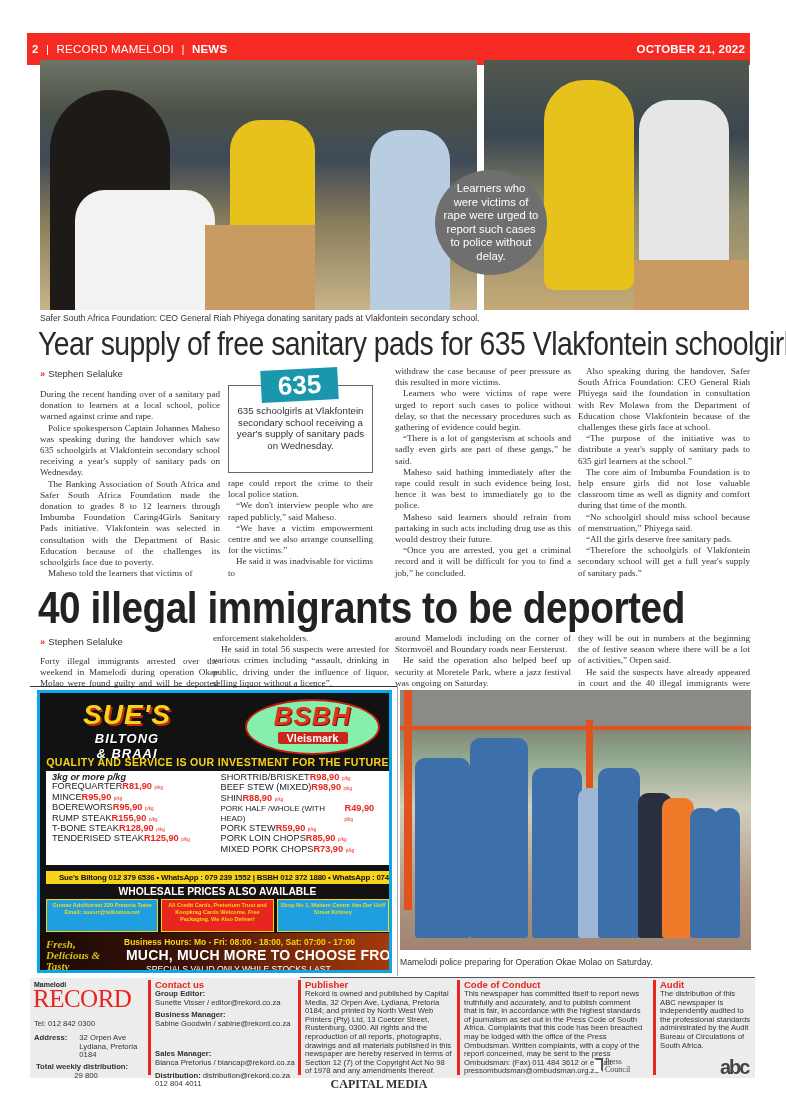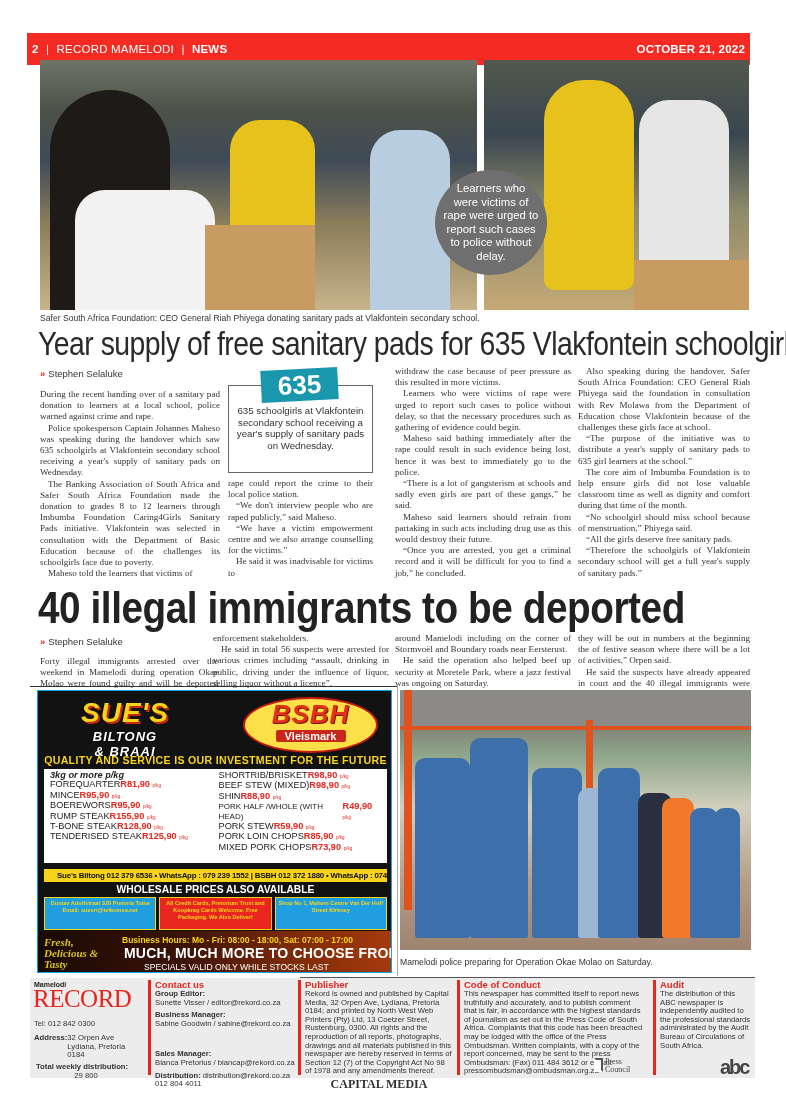--- a/index.html
+++ b/index.html
@@ -18,24 +18,24 @@
   .headline1{left:38px;top:325px;font-family:"Liberation Sans",sans-serif;font-size:33px;color:#2a2a2a;letter-spacing:-0.6px;transform:scaleX(0.86);transform-origin:left top;white-space:nowrap;font-weight:normal}
   .byline{font-family:"Liberation Sans",sans-serif;font-size:9.5px;color:#333}
   .byline .arr{color:#e8261f;font-weight:bold;margin-right:3px}
   .col{font-size:9.1px;line-height:11.2px;color:#333;text-align:justify}
   .col p{text-indent:8px}
   .col p.noind{text-indent:0}
   .factbox{left:228px;top:385px;width:145px;height:88px;border:1px solid #666;background:#fff}
   .factnum{left:261px;top:369px;width:77px;height:32px;background:#1b97ad;color:#fff;font-family:"Liberation Sans",sans-serif;font-size:26px;font-weight:bold;text-align:center;line-height:32px;transform:rotate(-3deg)}
   .facttext{left:232px;top:405px;width:137px;font-family:"Liberation Sans",sans-serif;font-size:9.7px;line-height:11.6px;text-align:center;color:#333}
   .headline2{left:38px;top:583px;font-family:"Liberation Sans",sans-serif;font-size:44px;font-weight:bold;color:#222;white-space:nowrap;transform:scaleX(0.88);transform-origin:left top;letter-spacing:-0.5px}
-  .ad{left:37px;top:690px;width:355px;height:283px;background:#121212;border:1px solid #0ea5e9;overflow:hidden}
+  .ad{left:37px;top:690px;width:355px;height:283px;background:#121212;border:3px solid #0ea5e9;overflow:hidden}
   .sues{font-family:"Liberation Sans",sans-serif;font-weight:bold;font-style:italic;color:#f7d31a;font-size:28px;text-shadow:2px 2px 0 #c42a10;letter-spacing:1px}
   .biltong{font-family:"Liberation Sans",sans-serif;font-weight:bold;font-style:italic;color:#fff;font-size:13px;text-shadow:1px 1px 0 #000;letter-spacing:1px}
-  .bsbh-oval{left:205px;top:6px;width:135px;height:56px;border-radius:50%;background:#fde047;border:2px solid #c41b10}
+  .bsbh-oval{left:205px;top:6px;width:135px;height:56px;border-radius:50%;background:#86efac;border:2px solid #c41b10}
   .bsbh{font-family:"Liberation Sans",sans-serif;font-weight:bold;font-style:italic;color:#e03216;font-size:26px;text-align:center;letter-spacing:1px;text-shadow:1px 1px 0 #7a1208}
   .vleis{font-family:"Liberation Sans",sans-serif;font-weight:bold;color:#fff;background:#c9261a;font-size:11px;text-align:center;width:70px;margin:0 auto;border-radius:2px}
   .quality{left:0;top:63px;width:355px;text-align:center;font-family:"Liberation Sans",sans-serif;font-weight:bold;font-size:10.6px;color:#f7d31a;letter-spacing:0.3px}
   .prices{left:6px;top:78px;width:343px;height:94px;background:#fff;padding:2px 6px;display:flex;font-family:"Liberation Sans",sans-serif;font-size:9.2px;line-height:9.4px;color:#222}
   .prices .pcol{flex:1;display:flex;flex-direction:column}
   .prow{display:flex;}
   .prow .pv{color:#e8261f;font-weight:bold}
   .prow .pv small{font-size:4.5px;color:#e8261f;font-weight:normal}
   .phonebar{left:6px;top:178px;width:343px;height:13px;background:#f7d31a;color:#111;font-family:"Liberation Sans",sans-serif;font-weight:bold;font-size:7.9px;text-align:right;line-height:13px;letter-spacing:-0.2px}
   .wholesale{left:0;top:192px;width:355px;text-align:center;color:#fff;font-family:"Liberation Sans",sans-serif;font-weight:bold;font-size:10.3px;line-height:13px}
@@ -106,22 +106,22 @@
 <div class="abs col" style="left:228px;top:478px;width:145px">
   <p class="noind">rape could report the crime to their local police station.</p>
   <p>“We don't interview people who are raped publicly,” said Maheso.</p>
   <p>“We have a victim empowerment centre and we also arrange counselling for the victims.”</p>
   <p>He said it was inadvisable for victims to</p>
 </div>
 
 <div class="abs col" style="left:395px;top:366px;width:176px">
   <p class="noind">withdraw the case because of peer pressure as this resulted in more victims.</p>
   <p>Learners who were victims of rape were urged to report such cases to police without delay, so that the necessary procedures such as gathering of evidence could begin.</p>
+  <p>“There is a lot of gangsterism at schools and sadly even girls are part of these gangs,” he said.</p>
   <p>Maheso said bathing immediately after the rape could result in such evidence being lost, hence it was best to immediately go to the police.</p>
-  <p>“There is a lot of gangsterism at schools and sadly even girls are part of these gangs,” he said.</p>
   <p>Maheso said learners should refrain from partaking in such acts including drug use as this would destroy their future.</p>
   <p>“Once you are arrested, you get a criminal record and it will be difficult for you to find a job,” he concluded.</p>
 </div>
 
 <div class="abs col" style="left:578px;top:366px;width:172px">
   <p>Also speaking during the handover, Safer South Africa Foundation: CEO General Riah Phiyega said the foundation in consultation with Rev Molawa from the Department of Education chose Vlakfontein because of the challenges these girls face at school.</p>
   <p>“The purpose of the initiative was to distribute a year's supply of sanitary pads to 635 girl learners at the school.”</p>
   <p>The core aim of Imbumba Foundation is to help ensure girls did not lose valuable classroom time as well as dignity and comfort during that time of the month.</p>
   <p>“No schoolgirl should miss school because of menstruation,” Phiyega said.</p>
   <p>“All the girls deserve free sanitary pads.</p>
@@ -253,21 +253,21 @@
   <div class="police" style="left:262px;width:32px;height:140px;background:#f07a2a"></div>
   <div class="police" style="left:290px;width:28px;height:130px"></div>
   <div class="police" style="left:314px;width:26px;height:130px"></div>
 </div>
 <div class="abs caption" style="left:400px;top:957px">Mamelodi police preparing for Operation Okae Molao on Saturday.</div>
 
 <div class="abs footer">
   <div class="abs" style="left:4px;top:3px;font-family:'Liberation Sans',sans-serif;font-weight:bold;font-size:7px;color:#222">Mamelodi</div>
   <div class="abs" style="left:3px;top:8px;font-family:'Liberation Serif',serif;font-size:25px;color:#e8261f;letter-spacing:-0.5px;line-height:26px">RECORD</div>
   <div class="abs ft" style="left:4px;top:42px">Tel: 012 842 0300</div>
-  <div class="abs ft" style="left:4px;top:56px;display:flex;gap:0">
+  <div class="abs ft" style="left:4px;top:56px;display:flex;gap:12px">
     <b>Address:</b>
     <div>
       <div>32 Orpen Ave</div>
       <div>Lydiana, Pretoria</div>
       <div>0184</div>
     </div>
   </div>
   <div class="abs ft" style="left:6px;top:85px;width:100px;text-align:center">
     <b style="display:block;text-align:left">Total weekly distribution:</b>
     <div>29 800</div>

